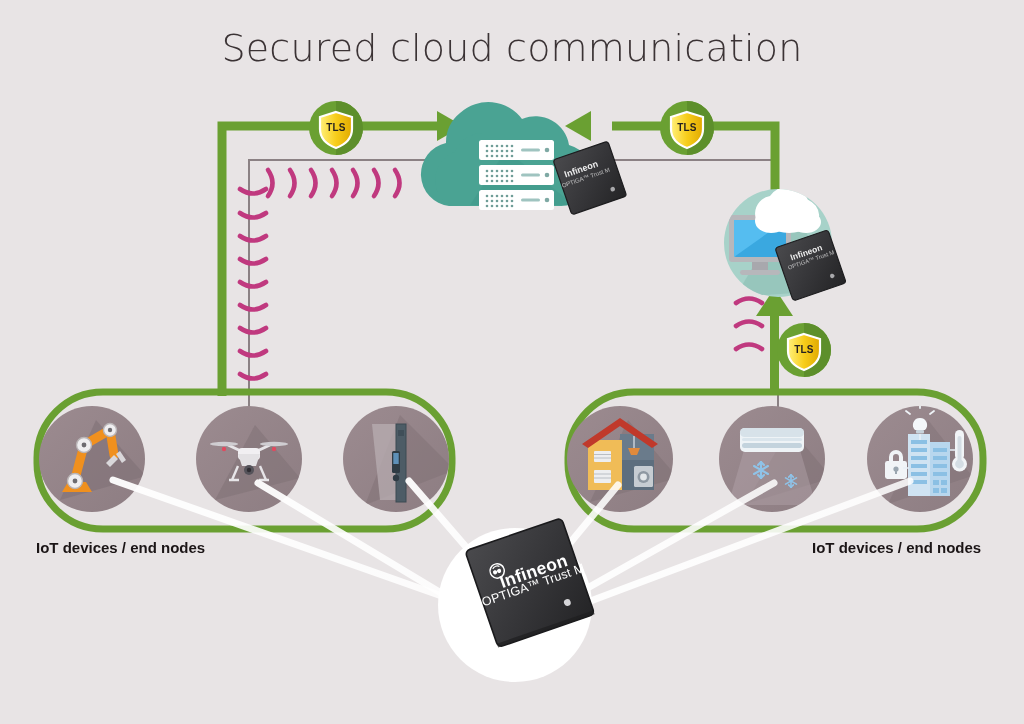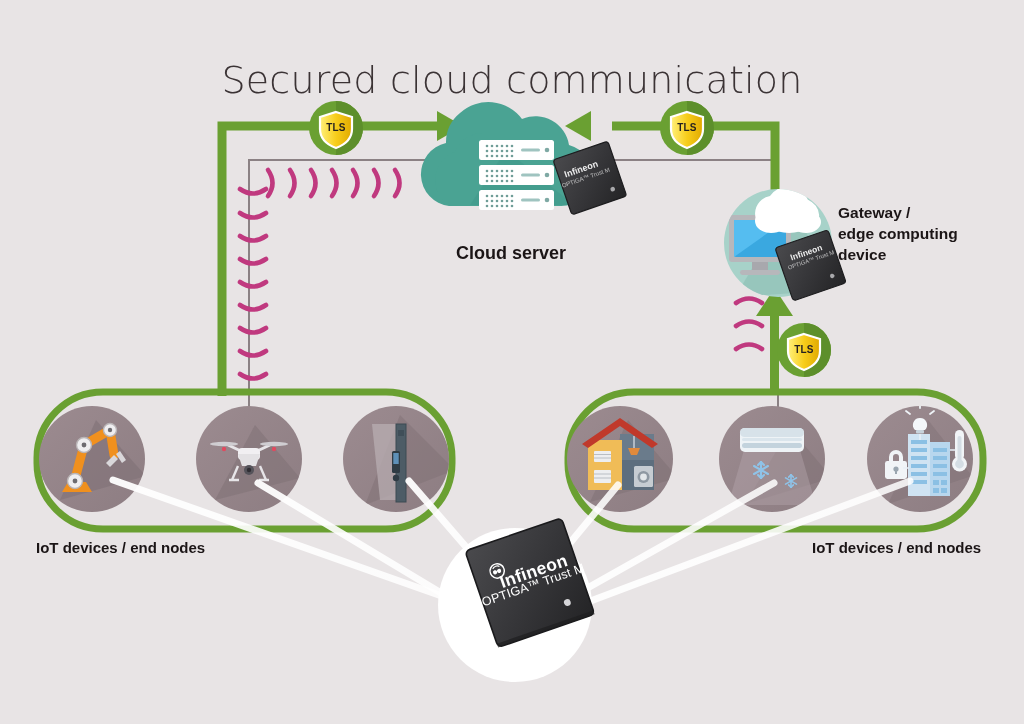--- a/index.html
+++ b/index.html
@@ -13,21 +13,20 @@
   #stage{position:absolute;inset:0;width:1024px;height:724px;}
   .layer{position:absolute;left:0;top:0;width:1024px;height:724px;}
   #title{
     position:absolute;left:0;top:26px;width:1024px;
     text-align:center;
     font-size:38px;
     font-weight:300;
     letter-spacing:.2px;
     color:#3b3335;
     font-family:"DejaVu Sans", sans-serif;
-    margin-top:32px;
   }
   .lbl{
     position:absolute;
     font-weight:bold;
     color:#1b1516;
     font-size:15px;
     line-height:1.35;
     font-family:"Liberation Sans", sans-serif;
     white-space:pre-line;
   }
@@ -552,25 +551,19 @@
   <div class="chiptext" style="left:497px;top:573px;transform:rotate(-19deg);transform-origin:0 0;font-size:17.5px;font-weight:bold;letter-spacing:.3px;">Infineon</div>
   <div class="chiptext" style="left:480px;top:596px;transform:rotate(-19deg);transform-origin:0 0;font-size:12.5px;letter-spacing:.2px;">OPTIGA™ Trust M</div>
 
   <svg style="position:absolute;left:487px;top:566px;transform:rotate(-19deg);transform-origin:0 0;" width="16" height="16" viewBox="0 0 16 16">
     <circle cx="8" cy="8" r="7.2" fill="none" stroke="#ffffff" stroke-width="1.5"></circle>
     <circle cx="5.6" cy="8.6" r="2.1" fill="#ffffff"></circle>
     <circle cx="9.8" cy="8.6" r="2.1" fill="#ffffff"></circle>
     <path d="M4.6,4.6 a4,3 0 0 1 7,0" fill="none" stroke="#ffffff" stroke-width="1.3"></path>
   </svg>
 
-  <div class="lbl" id="lbl-cloud">
-    <span>Cloud server</span>
-  </div>
-
-  <div class="lbl" id="lbl-gateway">Gateway /
-edge computing
-device</div>
+
 
   <div class="lbl" id="lbl-iot-left">IoT devices / end nodes</div>
 
   <div class="lbl" id="lbl-iot-right">IoT devices / end nodes</div>
 
 </div>
 
 </body></html>

